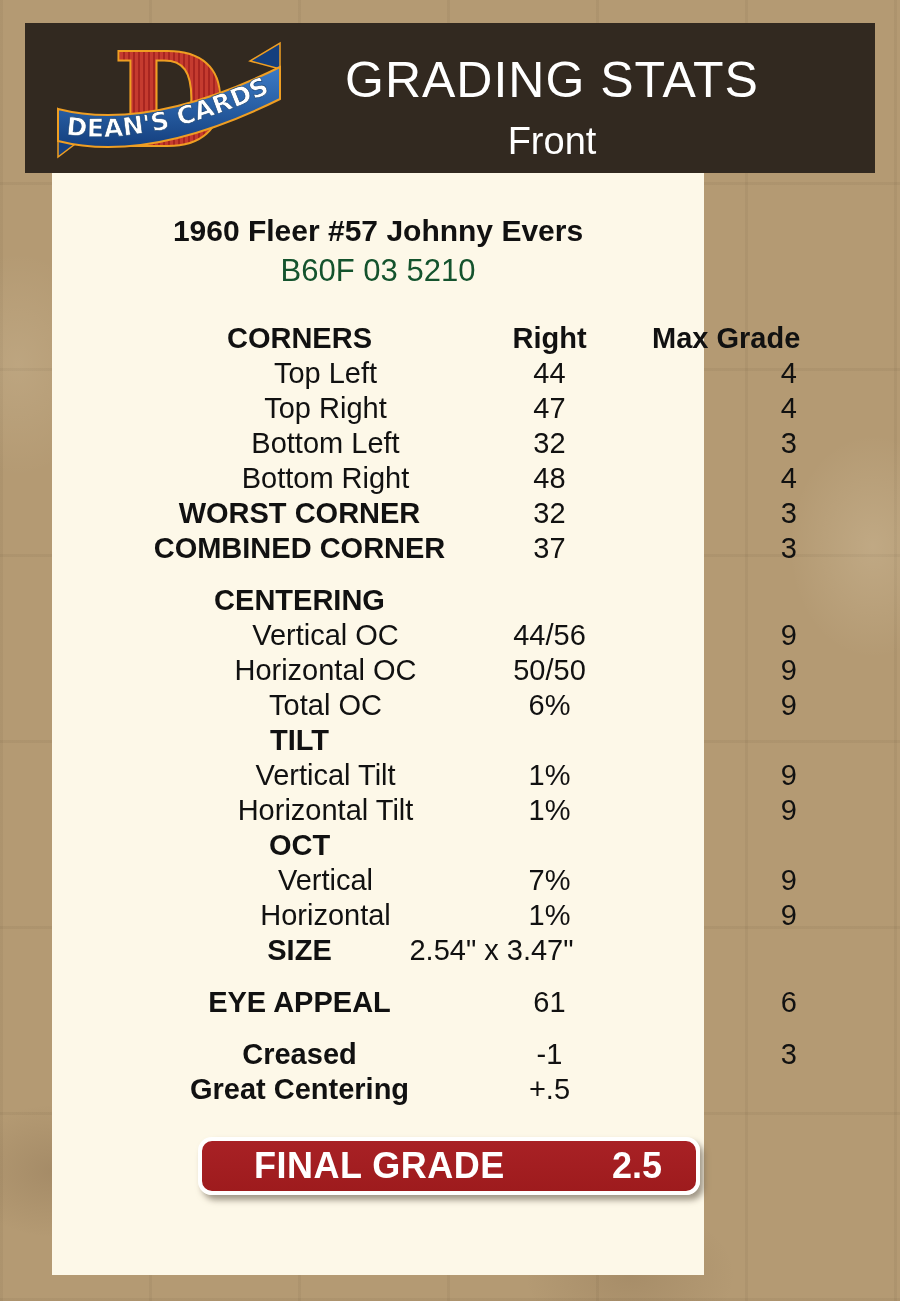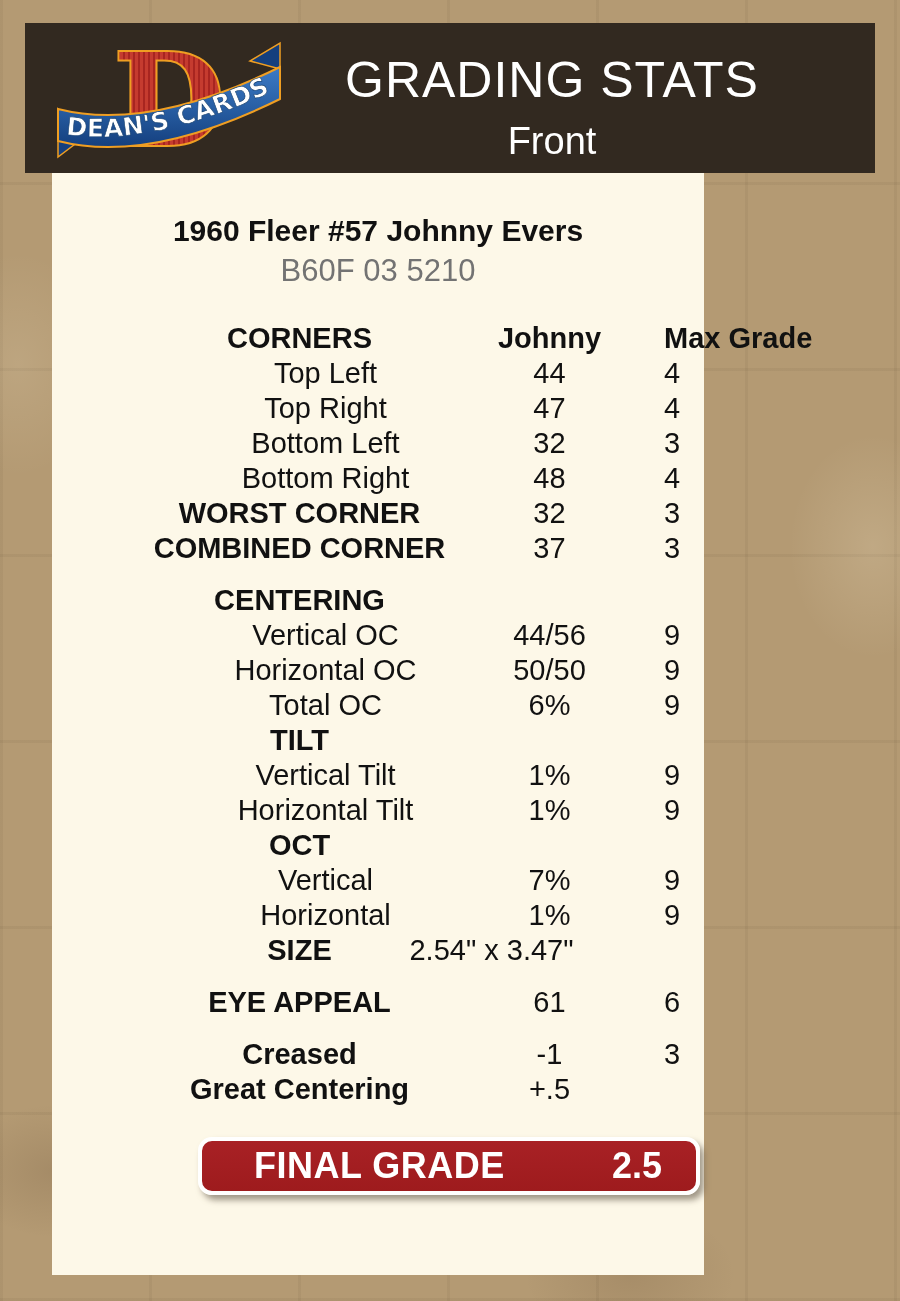--- a/index.html
+++ b/index.html
@@ -26,33 +26,33 @@
     background:var(--header-brown,#322920);
     z-index:5;
   }
   .logo{position:absolute;left:28px;top:10px;overflow:visible;}
   .header-titles{position:absolute;left:304px;right:100px;top:30px;text-align:center;color:#ffffff;}
   .header-title{font-size:50px;line-height:54px;font-weight:400;letter-spacing:1px;white-space:nowrap;}
   .header-subtitle{font-size:38px;line-height:44px;margin-top:12px;font-weight:400;}
 
   
   .card-title{margin-top:40px;text-align:center;font-weight:bold;font-size:30px;line-height:36px;color:#111111;}
-  .card-code{text-align:center;font-size:31px;line-height:36px;margin-top:4px;color:#737373;}
+  .card-code{text-align:center;font-size:31px;line-height:36px;margin-top:4px;color:#14532d;}
 
   
   .gtable{margin:32px 0 0 100px;width:645px;}
   .trow{display:grid;grid-template-columns:295px 205px 145px;height:35px;line-height:35px;font-size:29px;color:#111111;}
   .trow.gap{margin-top:17px;}
   .cell{white-space:nowrap;}
   .cell.lbl{text-align:center;}
   .lbl.indent{padding-left:52px;}
   .b{font-weight:bold;}
   .cell.val{text-align:center;}
   .val.shift{transform:translateX(-58px);}
-  .cell.max{text-align:left;margin-left:12px;}
+  .cell.max{text-align:right;}
 
   
   .final-grade{
     margin:30px 0 0 146px;width:502px;height:58px;box-sizing:border-box;
     background:linear-gradient(var(--grade-red-light,#a82125),var(--grade-red,#9e1b1d));
     border:4px solid #ffffff;border-radius:14px;
     display:flex;align-items:center;justify-content:space-between;
     padding:0 34px 0 52px;color:#ffffff;font-weight:bold;font-size:36px;
     box-shadow:4px 5px 6px rgba(110,100,85,0.65);
     cursor:default;
@@ -66,21 +66,21 @@
 <div class="page" style="--bg-tan: #b49a73; --panel-cream: #fdf8e8; --header-brown: #322920; --grade-red: #9e1b1d; --grade-red-light: #a82125;">
 
   <div class="panel">
     <div class="card-title">1960 Fleer #57 Johnny Evers</div>
     <div class="card-code">B60F 03 5210</div>
 
     <div class="gtable">
       <div>
           <div class="trow">
             <span class="cell lbl b">CORNERS</span>
-            <span class="cell val b">Johnny</span>
+            <span class="cell val b">Right</span>
             <span class="cell max b">Max Grade</span>
           </div>
           <div class="trow">
             <span class="cell lbl indent">Top Left</span>
             <span class="cell val">44</span>
             <span class="cell max">4</span>
           </div>
           <div class="trow">
             <span class="cell lbl indent">Top Right</span>
             <span class="cell val">47</span>

